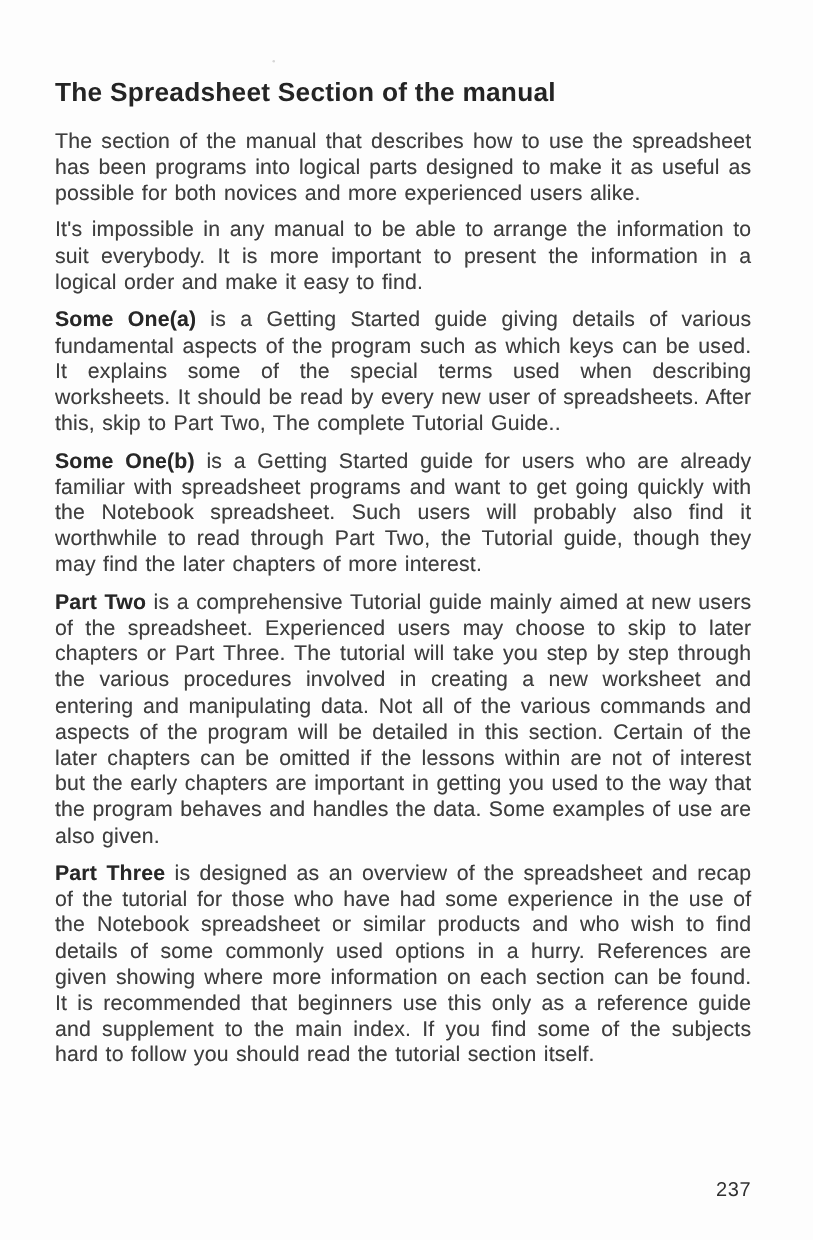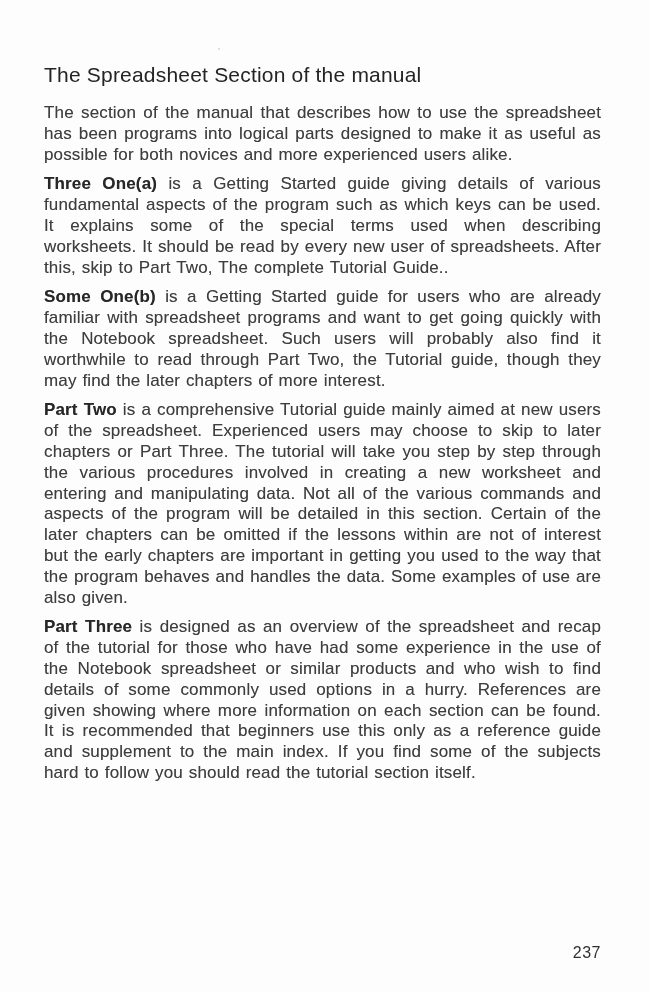--- a/index.html
+++ b/index.html
@@ -20,21 +20,21 @@
   .content {
     position: absolute;
     top: 62px;
     left: 44px;
     width: 557px;
   }
   h1.title {
     margin: 0 0 15px 0;
     font-size: 21px;
     line-height: 26px;
-    font-weight: normal;
+    font-weight: bold;
     letter-spacing: 0.2px;
     color: #242424;
   }
   p.body-para {
     margin: 0 0 9px 0;
     font-size: 17px;
     line-height: 20.8px;
     letter-spacing: 0.15px;
     word-spacing: 1px;
     text-align: justify;
@@ -69,22 +69,23 @@
 <body>
 
 <div class="page">
   <div class="scan-artifact"></div>
 
   <div class="content">
     <h1 class="title">The Spreadsheet Section of the manual</h1>
 
     <p class="body-para"><span>The section of the manual that describes how to use the spreadsheet has been programs into logical parts designed to make it as useful as possible for both novices and more experienced users alike.</span></p>
 
+    <p class="body-para"><span>It's impossible in any manual to be able to arrange the information to suit everybody. It is more important to present the information in a logical order and make it easy to find.</span></p>
 
-    <p class="body-para"><strong class="lead">Three One(a)</strong><span> is a Getting Started guide giving details of various fundamental aspects of the program such as which keys can be used. It explains some of the special terms used when describing worksheets. It should be read by every new user of spreadsheets. After this, skip to Part Two, The complete Tutorial Guide..</span></p>
+    <p class="body-para"><strong class="lead">Some One(a)</strong><span> is a Getting Started guide giving details of various fundamental aspects of the program such as which keys can be used. It explains some of the special terms used when describing worksheets. It should be read by every new user of spreadsheets. After this, skip to Part Two, The complete Tutorial Guide..</span></p>
 
     <p class="body-para"><strong class="lead">Some One(b)</strong><span> is a Getting Started guide for users who are already familiar with spreadsheet programs and want to get going quickly with the Notebook spreadsheet. Such users will probably also find it worthwhile to read through Part Two, the Tutorial guide, though they may find the later chapters of more interest.</span></p>
 
     <p class="body-para"><strong class="lead">Part Two</strong><span> is a comprehensive Tutorial guide mainly aimed at new users of the spreadsheet. Experienced users may choose to skip to later chapters or Part Three. The tutorial will take you step by step through the various procedures involved in creating a new worksheet and entering and manipulating data. Not all of the various commands and aspects of the program will be detailed in this section. Certain of the later chapters can be omitted if the lessons within are not of interest but the early chapters are important in getting you used to the way that the program behaves and handles the data. Some examples of use are also given.</span></p>
 
     <p class="body-para"><strong class="lead">Part Three</strong><span> is designed as an overview of the spreadsheet and recap of the tutorial for those who have had some experience in the use of the Notebook spreadsheet or similar products and who wish to find details of some commonly used options in a hurry. References are given showing where more information on each section can be found. It is recommended that beginners use this only as a reference guide and supplement to the main index. If you find some of the subjects hard to follow you should read the tutorial section itself.</span></p>
   </div>
 
   <div class="page-number">237</div>
 </div>

